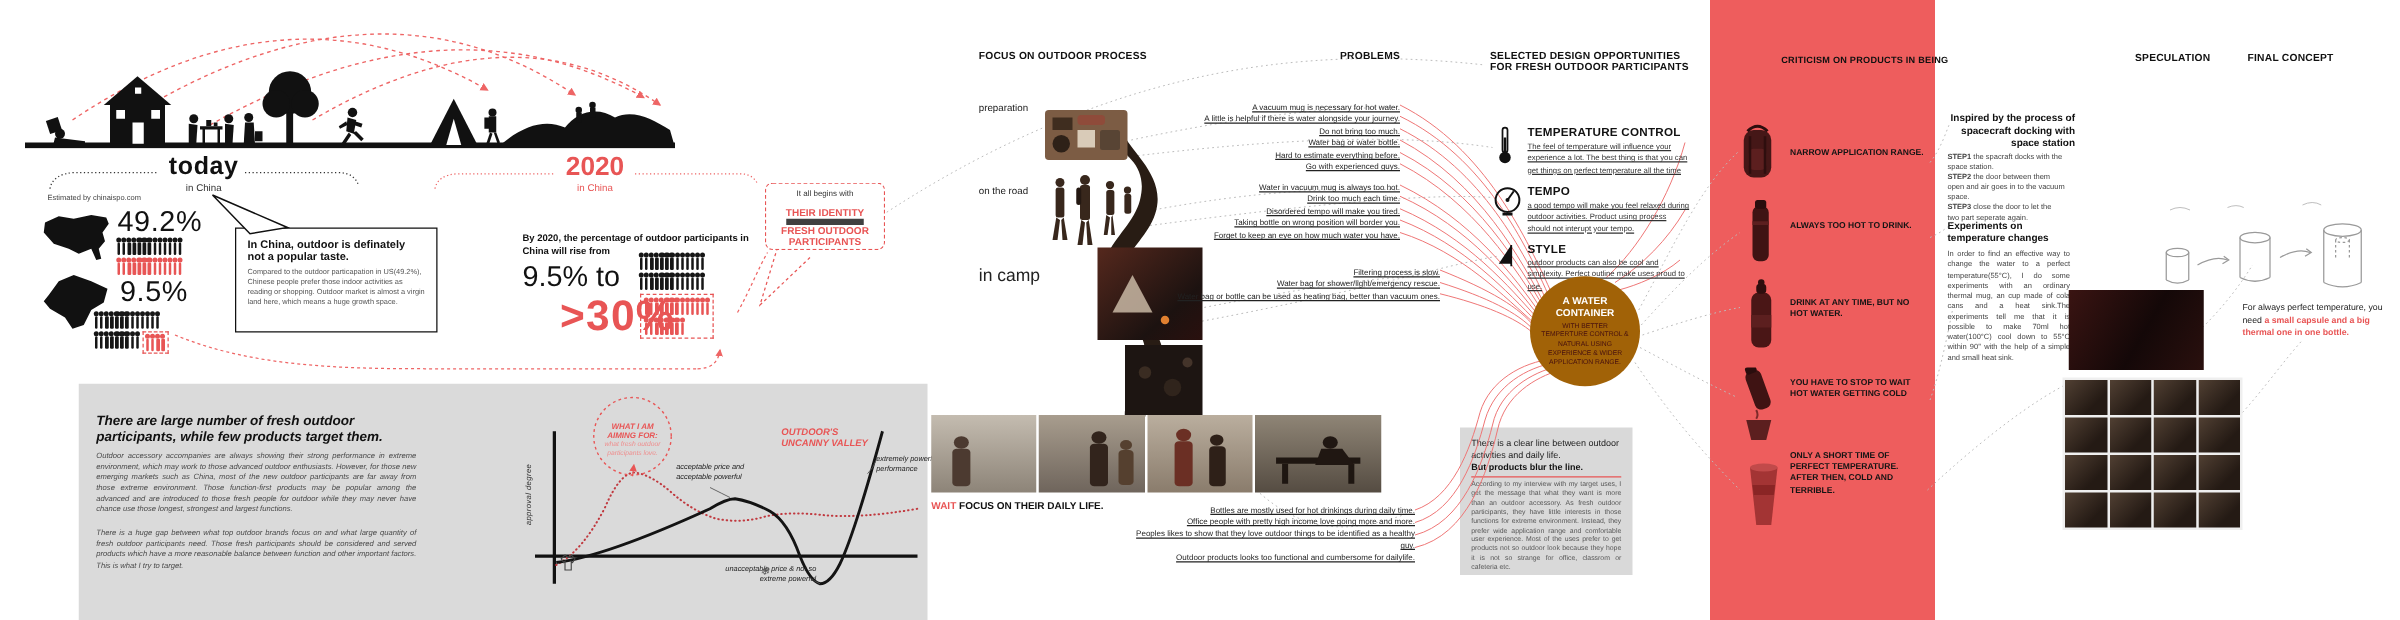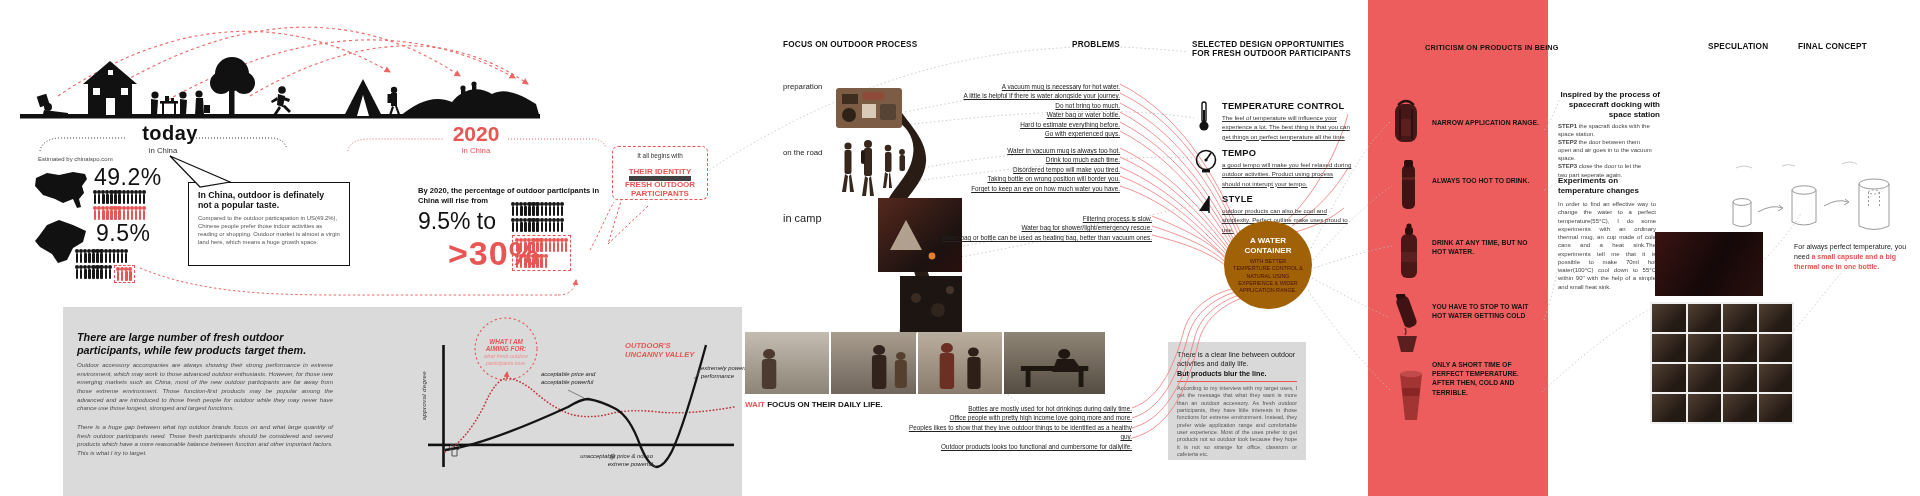--- a/index.html
+++ b/index.html
@@ -209,21 +209,21 @@
     </g>
     <g>
       <path d="M398,118 C418,100 436,95 452,102 C462,89 478,85 492,94 C506,87 522,95 536,104 L540,118 Z" fill="#111"></path>
       <circle cx="463" cy="88" r="2.6" fill="#111"></circle>
       <rect x="461" y="90" width="4.4" height="8" fill="#111"></rect>
       <circle cx="474" cy="84" r="2.6" fill="#111"></circle>
       <rect x="472" y="86" width="4.4" height="8" fill="#111"></rect>
     </g>
   </svg>
 
-  <div class="a" style="left:128px;top:122px;width:70px;text-align:right;font-size:20px;font-weight:bold;letter-spacing:.5px;color:#111;">today</div>
+  <div class="a" style="left:128px;top:122px;width:70px;text-align:center;font-size:20px;font-weight:bold;letter-spacing:.5px;color:#111;">today</div>
   <div class="a" style="left:128px;top:146px;width:70px;text-align:center;font-size:7.8px;color:#333;">in China</div>
   <div class="a" style="left:444px;top:122px;width:64px;text-align:center;font-size:21px;font-weight:bold;color:#e85555;">2020</div>
   <div class="a" style="left:444px;top:146px;width:64px;text-align:center;font-size:7.8px;color:#e85555;">in China</div>
   <div class="a" style="left:38px;top:156px;font-size:6px;color:#444;">Estimated by chinaispo.com</div>
 
   <svg class="a" style="left:33px;top:166px" width="56" height="48" viewBox="0 0 56 48">
     <path d="M3,12 L14,7 L26,9 L40,6 L52,8 L54,13 L49,20 L51,27 L46,33 L48,41 L44,42 L40,33 L30,37 L22,33 L10,29 L2,20 Z" fill="#111"></path>
   </svg>
   <div class="a" style="left:94px;top:164px;font-size:23px;color:#111;letter-spacing:.5px;">49.2%</div>
   <div class="a" style="left:94px;top:190px;">
@@ -378,21 +378,21 @@
     <div style="font-size:6.4px;color:#333;">It all begins with</div>
     <div style="margin-top:1px;">
       <span style="font-size:8px;font-weight:bold;color:#e85555;border-bottom:5px solid #404040;">THEIR IDENTITY</span>
     </div>
     <div style="font-size:8px;font-weight:bold;color:#e85555;line-height:1.15;margin-top:2px;">FRESH OUTDOOR PARTICIPANTS</div>
   </div>
 
   <div class="a colh" style="left:783px;top:40px;">FOCUS ON OUTDOOR PROCESS</div>
   <div class="a" style="left:783px;top:82px;font-size:7.8px;color:#222;">preparation</div>
   <div class="a" style="left:783px;top:148px;font-size:7.8px;color:#222;">on the road</div>
-  <div class="a" style="left:783px;top:212px;font-size:11px;color:#222;">in camp</div>
+  <div class="a" style="left:783px;top:212px;font-size:14px;color:#222;">in camp</div>
 
   <svg class="a" style="left:820px;top:58px" width="190" height="280" viewBox="0 0 190 280">
     <defs>
       <linearGradient id="campg" x1="0" y1="0" x2="1" y2="1">
         <stop offset="0" stop-color="#55281d"></stop>
           <stop offset="0.7" stop-color="#1c1210"></stop>
           <stop offset="1" stop-color="#2a100e"></stop>
       </linearGradient>
     </defs>
     <path d="M62,52 C85,66 98,78 92,102 C86,126 58,140 64,166 C70,192 100,200 96,232 C93,254 78,262 80,276 L96,276 C100,256 114,244 110,222 C106,196 76,188 76,166 C76,144 104,130 106,104 C108,80 84,62 78,48 Z" fill="#281c14"></path>

